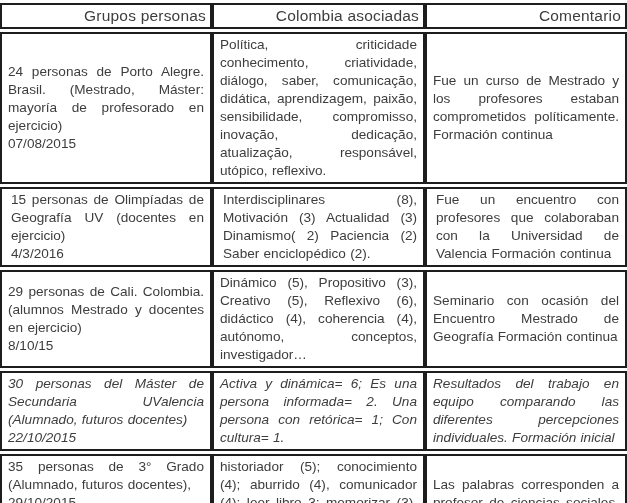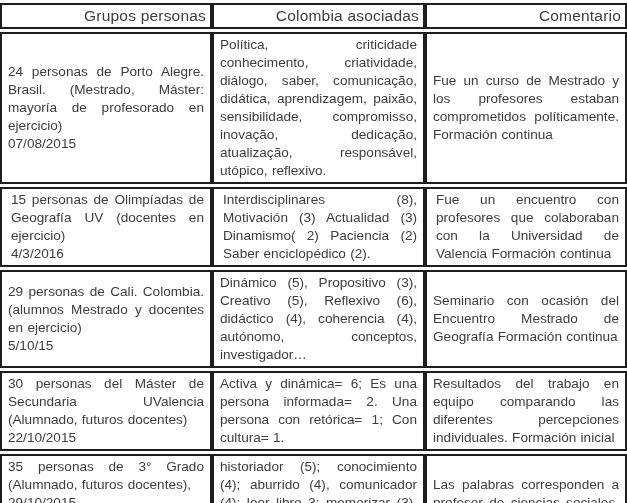--- a/index.html
+++ b/index.html
@@ -45,21 +45,21 @@
     line-height: 18px;
     padding: 2px 6px;
     text-align: justify;
     vertical-align: middle;
     white-space: pre-line;
     word-spacing: 0.5px;
   }
   tr.r1 td { height: 128px; }
   tr.r2 td { height: 74px; padding-left: 9px; }
   tr.r3 td { height: 81px; }
-  tr.r4 td { height: 78px; }
+  tr.r4 td { height: 78px; font-style: italic; }
   tr.r5 td { height: 95px; }
 </style>
 </head>
 <body>
 
 <table class="paper-table">
   <colgroup>
     <col class="c1">
     <col class="c2">
     <col class="c3">
@@ -79,21 +79,21 @@
       <td>Fue un curso de Mestrado y los profesores estaban comprometidos políticamente. Formación continua</td>
     </tr>
     <tr class="r2">
       <td>15 personas de Olimpíadas de Geografía UV (docentes en ejercicio)
 4/3/2016</td>
       <td>Interdisciplinares (8), Motivación (3) Actualidad (3) Dinamismo( 2) Paciencia (2) Saber enciclopédico (2).</td>
       <td>Fue un encuentro con profesores que colaboraban con la Universidad de Valencia Formación continua</td>
     </tr>
     <tr class="r3">
       <td>29 personas de Cali. Colombia. (alumnos Mestrado y docentes en ejercicio)
-5/10/15</td>
+8/10/15</td>
       <td>Dinámico (5), Propositivo (3), Creativo (5), Reflexivo (6), didáctico (4), coherencia (4), autónomo, conceptos, investigador…</td>
       <td>Seminario con ocasión del Encuentro Mestrado de Geografía Formación continua</td>
     </tr>
     <tr class="r4">
       <td>30 personas del Máster de Secundaria UValencia (Alumnado, futuros docentes)
 22/10/2015</td>
       <td>Activa y dinámica= 6; Es una persona informada= 2. Una persona con retórica= 1; Con cultura= 1.</td>
       <td>Resultados del trabajo en equipo comparando las diferentes percepciones individuales. Formación inicial</td>
     </tr>
     <tr class="r5">

